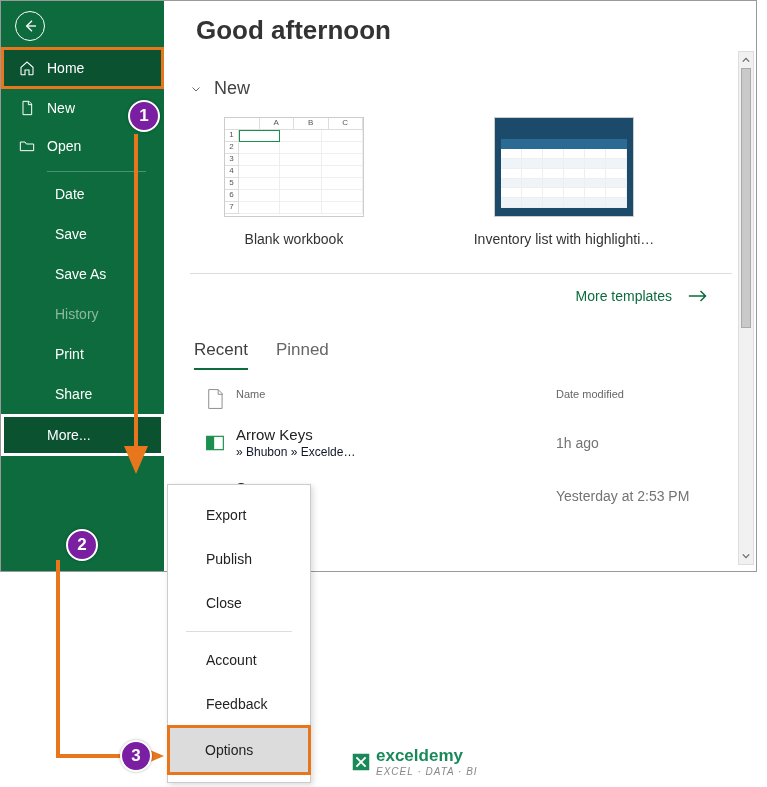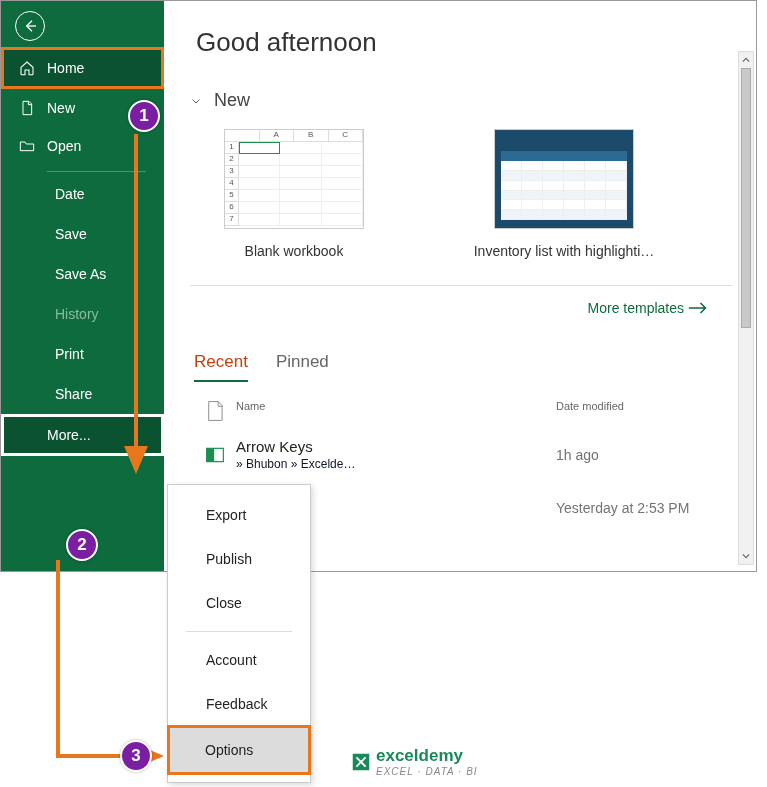--- a/index.html
+++ b/index.html
@@ -15,21 +15,21 @@
   .nav-item.home { background: #0b5230; border: 3px solid #e8761d; margin: 0; padding: 10px 15px; }
   .nav-item.more { background: #0b5230; border: 3px solid #ffffff; margin: 0; padding: 10px 15px; }
   .nav-icon { width: 16px; height: 16px; fill: #fff; flex-shrink: 0; }
   .nav-sub { padding-left: 46px; }
   .nav-sub .nav-item { padding: 12px 0 12px 8px; font-size: 14px; }
   .nav-sub .disabled { color: #8fb8a1; }
   .nav-divider { border-top: 1px solid #4a9370; margin: 6px 18px 2px 46px; }
 
   
   .main { flex: 1; background: #fff; position: relative; padding: 0 20px 0 22px; overflow: hidden; }
-  .greeting { font-size: 26px; font-weight: 400; color: #333; margin: 26px 0 0 10px; }
+  .greeting { font-size: 26px; font-weight: 700; color: #333; margin: 14px 0 0 10px; }
   .section-header { display: flex; align-items: center; gap: 12px; margin: 32px 0 18px 4px; }
   .chevron { width: 12px; height: 12px; fill: #666; }
   .section-title { font-size: 18px; color: #444; }
 
   .templates { display: flex; gap: 110px; margin-left: 28px; }
   .tmpl { width: 160px; display: flex; flex-direction: column; align-items: center; cursor: pointer; }
   .thumb { width: 140px; height: 100px; border: 1px solid #ccc; background: #fff; position: relative; overflow: hidden; }
   .tmpl-label { font-size: 14px; color: #333; margin-top: 14px; white-space: nowrap; overflow: hidden; text-overflow: ellipsis; max-width: 190px; }
 
   
@@ -42,26 +42,26 @@
 
   
   .inv { background: #1b4a6b; width: 100%; height: 100%; padding: 6px; }
   .inv-inner { background: #fff; height: 80%; margin-top: 12%; display: flex; flex-direction: column; }
   .inv-hdr { background: #2b6a93; height: 10px; }
   .inv-row { flex: 1; display: flex; }
   .inv-row div { flex: 1; border-right: 1px solid #eee; border-bottom: 1px solid #eee; }
   .inv-row.alt { background: #eef4f8; }
 
   .hr { border-top: 1px solid #ddd; margin: 26px 4px 0 4px; }
-  .more-templates { display: flex; justify-content: flex-end; align-items: center; gap: 4px; color: #0d6b3d; font-size: 14px; margin: 14px 28px 0 0; cursor: pointer; }
+  .more-templates { display: flex; justify-content: flex-end; align-items: center; gap: 16px; color: #0d6b3d; font-size: 14px; margin: 14px 28px 0 0; cursor: pointer; }
   .arrow-right-g { width: 20px; height: 14px; fill: none; stroke: #0d6b3d; stroke-width: 1.8; }
 
   .tabs { display: flex; gap: 28px; margin: 36px 0 0 8px; font-size: 17px; }
   .tab { color: #666; padding-bottom: 8px; cursor: pointer; }
-  .tab.active { color: #c2410c; border-bottom: 2.5px solid #0d6b3d; }
+  .tab.active { color: #404040; border-bottom: 2.5px solid #0d6b3d; }
 
   .list-header { display: flex; margin: 18px 0 6px 8px; font-size: 11px; color: #666; }
   .lh-icon { width: 42px; display: flex; justify-content: center; }
   .lh-name { flex: 1; }
   .lh-date { width: 180px; }
 
   .list-item { display: flex; align-items: center; padding: 10px 0 10px 8px; font-size: 14px; color: #333; }
   .li-icon { width: 42px; display: flex; justify-content: center; }
   .li-body { flex: 1; }
   .li-title { font-size: 15px; color: #222; }

